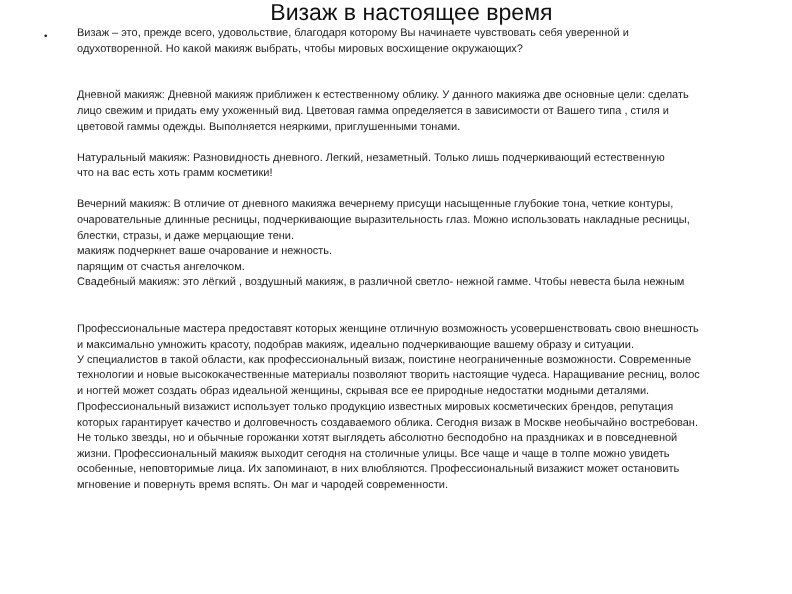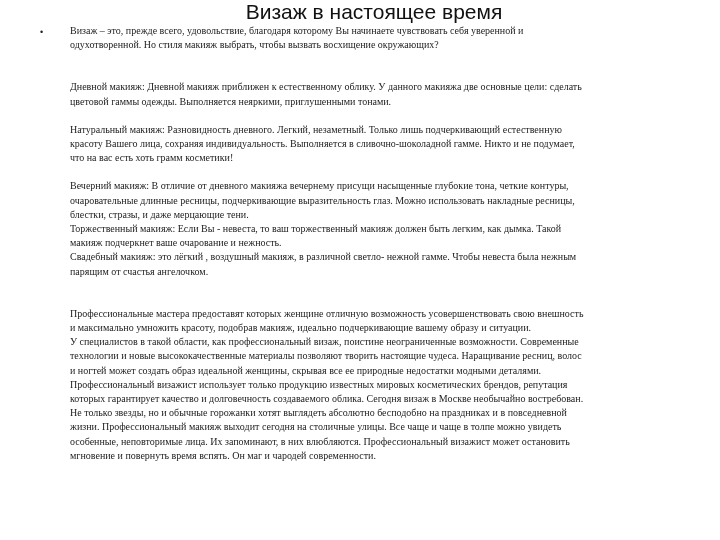--- a/index.html
+++ b/index.html
@@ -10,57 +10,56 @@
   .title {
     position:absolute; left:0; top:0; width:708px; text-align:center;
     font-size:21px; line-height:24px; color:#111; letter-spacing:0;
     padding-left:40px; box-sizing:border-box;
   }
   .bullet {
     position:absolute; left:40px; top:27px; font-size:9px; color:#222;
   }
   .content {
     position:absolute; left:70px; top:24px; width:640px;
-    font-size:10px; line-height:14.2px; color:#222;font-family:Liberation Serif, serif;
+    font-size:10px; line-height:14.2px; color:#222;
   }
   .content p { margin:0; }
   .gap { height:14px; }
 </style>
 </head>
 <body>
 
 <div class="title">Визаж в настоящее время</div>
 <div class="bullet">•</div>
 
 <div class="content">
   <div>
     <p>Визаж – это, прежде всего, удовольствие, благодаря которому Вы начинаете чувствовать себя уверенной и</p>
-    <p>одухотворенной. Но стиля макияж выбрать, чтобы вызвать восхищение окружающих?</p>
+    <p>одухотворенной. Но какой макияж выбрать, чтобы мировых восхищение окружающих?</p>
   </div>
   <div class="gap"></div>
   <div class="gap"></div>
   <div>
     <p>Дневной макияж: Дневной макияж приближен к естественному облику. У данного макияжа две основные цели: сделать</p>
+    <p>лицо свежим и придать ему ухоженный вид. Цветовая гамма определяется в зависимости от Вашего типа , стиля и</p>
     <p>цветовой гаммы одежды. Выполняется неяркими, приглушенными тонами.</p>
   </div>
   <div class="gap"></div>
   <div>
     <p>Натуральный макияж: Разновидность дневного. Легкий, незаметный. Только лишь подчеркивающий естественную</p>
-    <p>красоту Вашего лица, сохраняя индивидуальность. Выполняется в сливочно-шоколадной гамме. Никто и не подумает,</p>
     <p>что на вас есть хоть грамм косметики!</p>
   </div>
   <div class="gap"></div>
   <div>
     <p>Вечерний макияж: В отличие от дневного макияжа вечернему присущи насыщенные глубокие тона, четкие контуры,</p>
     <p>очаровательные длинные ресницы, подчеркивающие выразительность глаз. Можно использовать накладные ресницы,</p>
     <p>блестки, стразы, и даже мерцающие тени.</p>
-    <p>Торжественный макияж: Если Вы - невеста, то ваш торжественный макияж должен быть легким, как дымка. Такой</p>
     <p>макияж подчеркнет ваше очарование и нежность.</p>
+    <p>парящим от счастья ангелочком.</p>
     <p>Свадебный макияж: это лёгкий , воздушный макияж, в различной светло- нежной гамме. Чтобы невеста была нежным</p>
-    <p>парящим от счастья ангелочком.</p>
   </div>
   <div class="gap"></div>
   <div class="gap"></div>
   <div>
     <p>Профессиональные мастера предоставят которых женщине отличную возможность усовершенствовать свою внешность</p>
     <p>и максимально умножить красоту, подобрав макияж, идеально подчеркивающие вашему образу и ситуации.</p>
     <p>У специалистов в такой области, как профессиональный визаж, поистине неограниченные возможности. Современные</p>
     <p>технологии и новые высококачественные материалы позволяют творить настоящие чудеса. Наращивание ресниц, волос</p>
     <p>и ногтей может создать образ идеальной женщины, скрывая все ее природные недостатки модными деталями.</p>
     <p>Профессиональный визажист использует только продукцию известных мировых косметических брендов, репутация</p>

